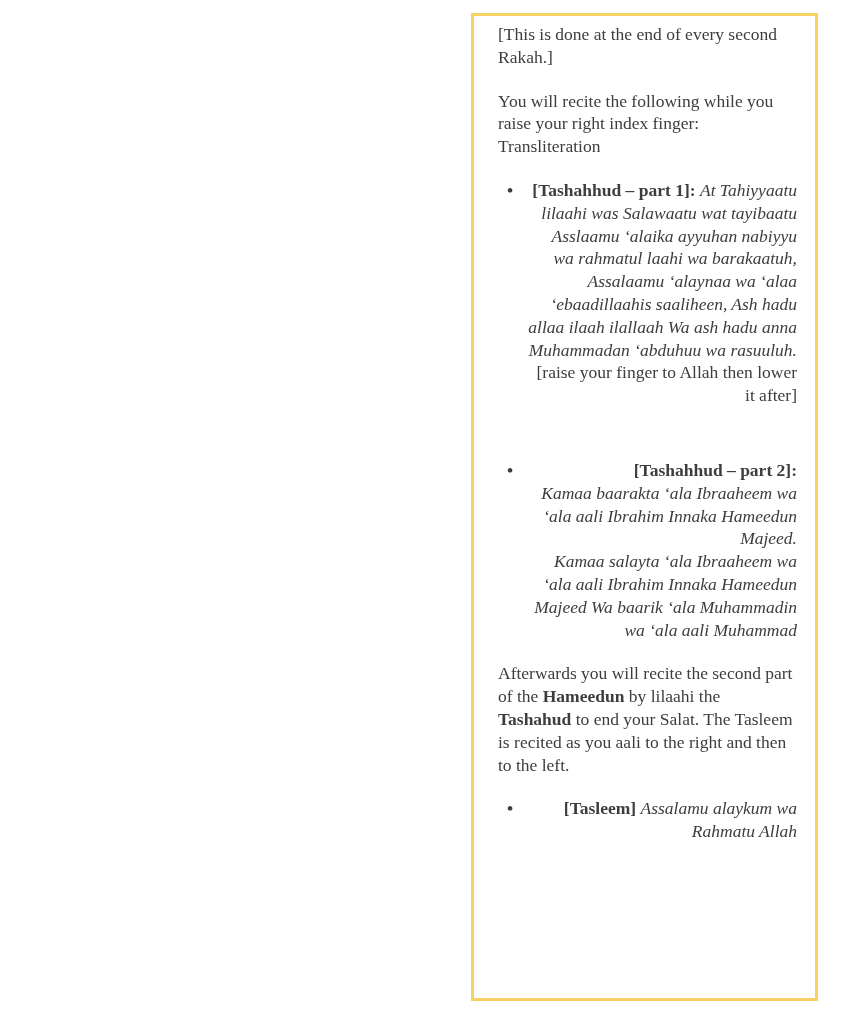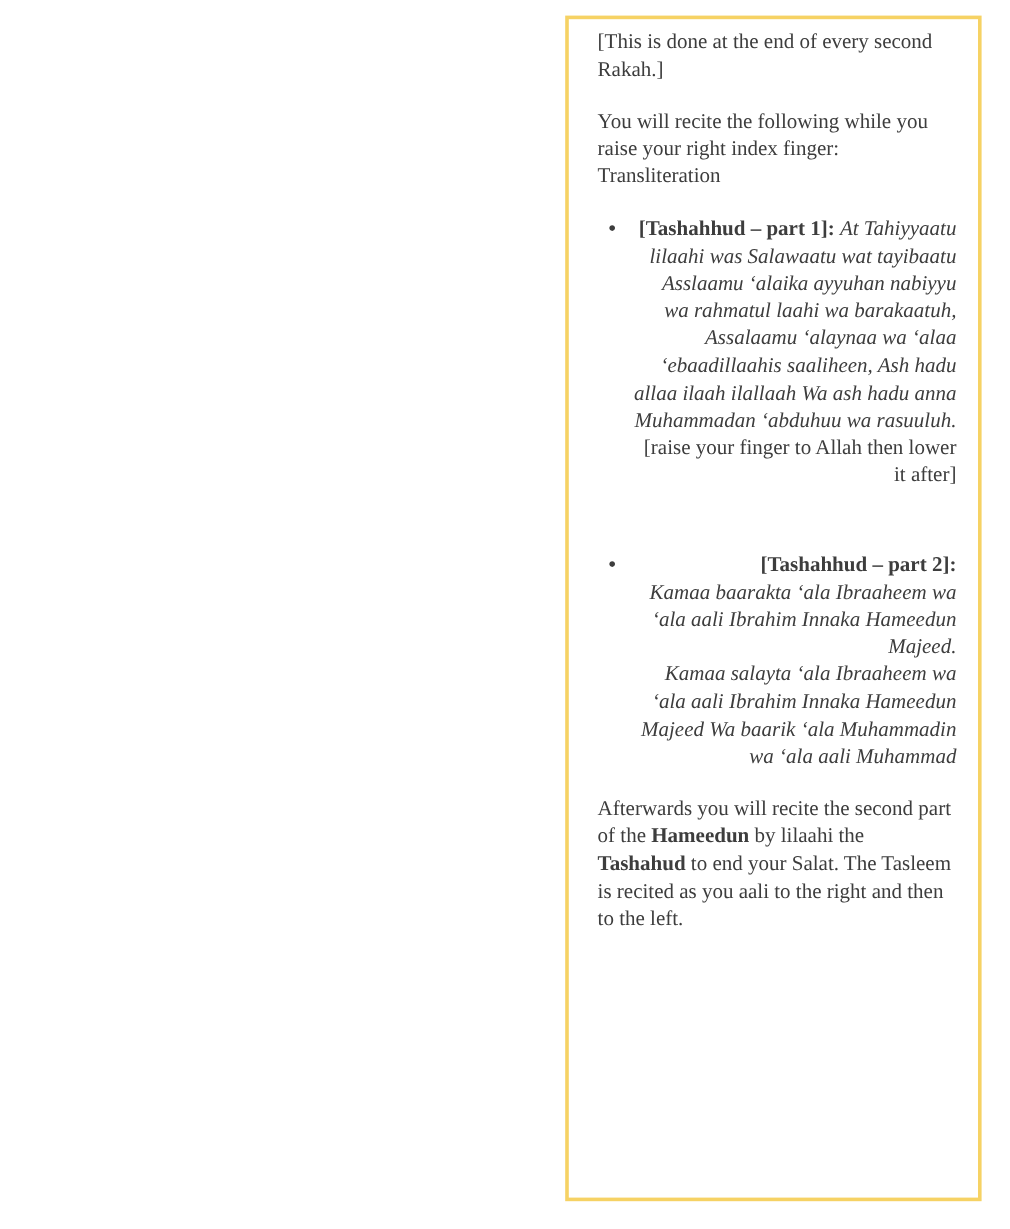--- a/index.html
+++ b/index.html
@@ -86,16 +86,22 @@
     </ul>
 
     <p class="para">
       <span>Afterwards you will recite the second part of the</span>
       <span class="bold">Hameedun</span>
       <span>by lilaahi the</span>
       <span class="bold">Tashahud</span>
       <span>to end your Salat. The Tasleem is recited as you aali to the right and then to the left.</span>
     </p>
 
+    <ul class="bullet-list">
+      <li class="bullet-item">
+        <span class="bold">[Tasleem]</span>
+        <span class="italic">Assalamu alaykum wa Rahmatu Allah</span>
+      </li>
+    </ul>
 
   </div>
 
 </div>
 
 </body></html>

